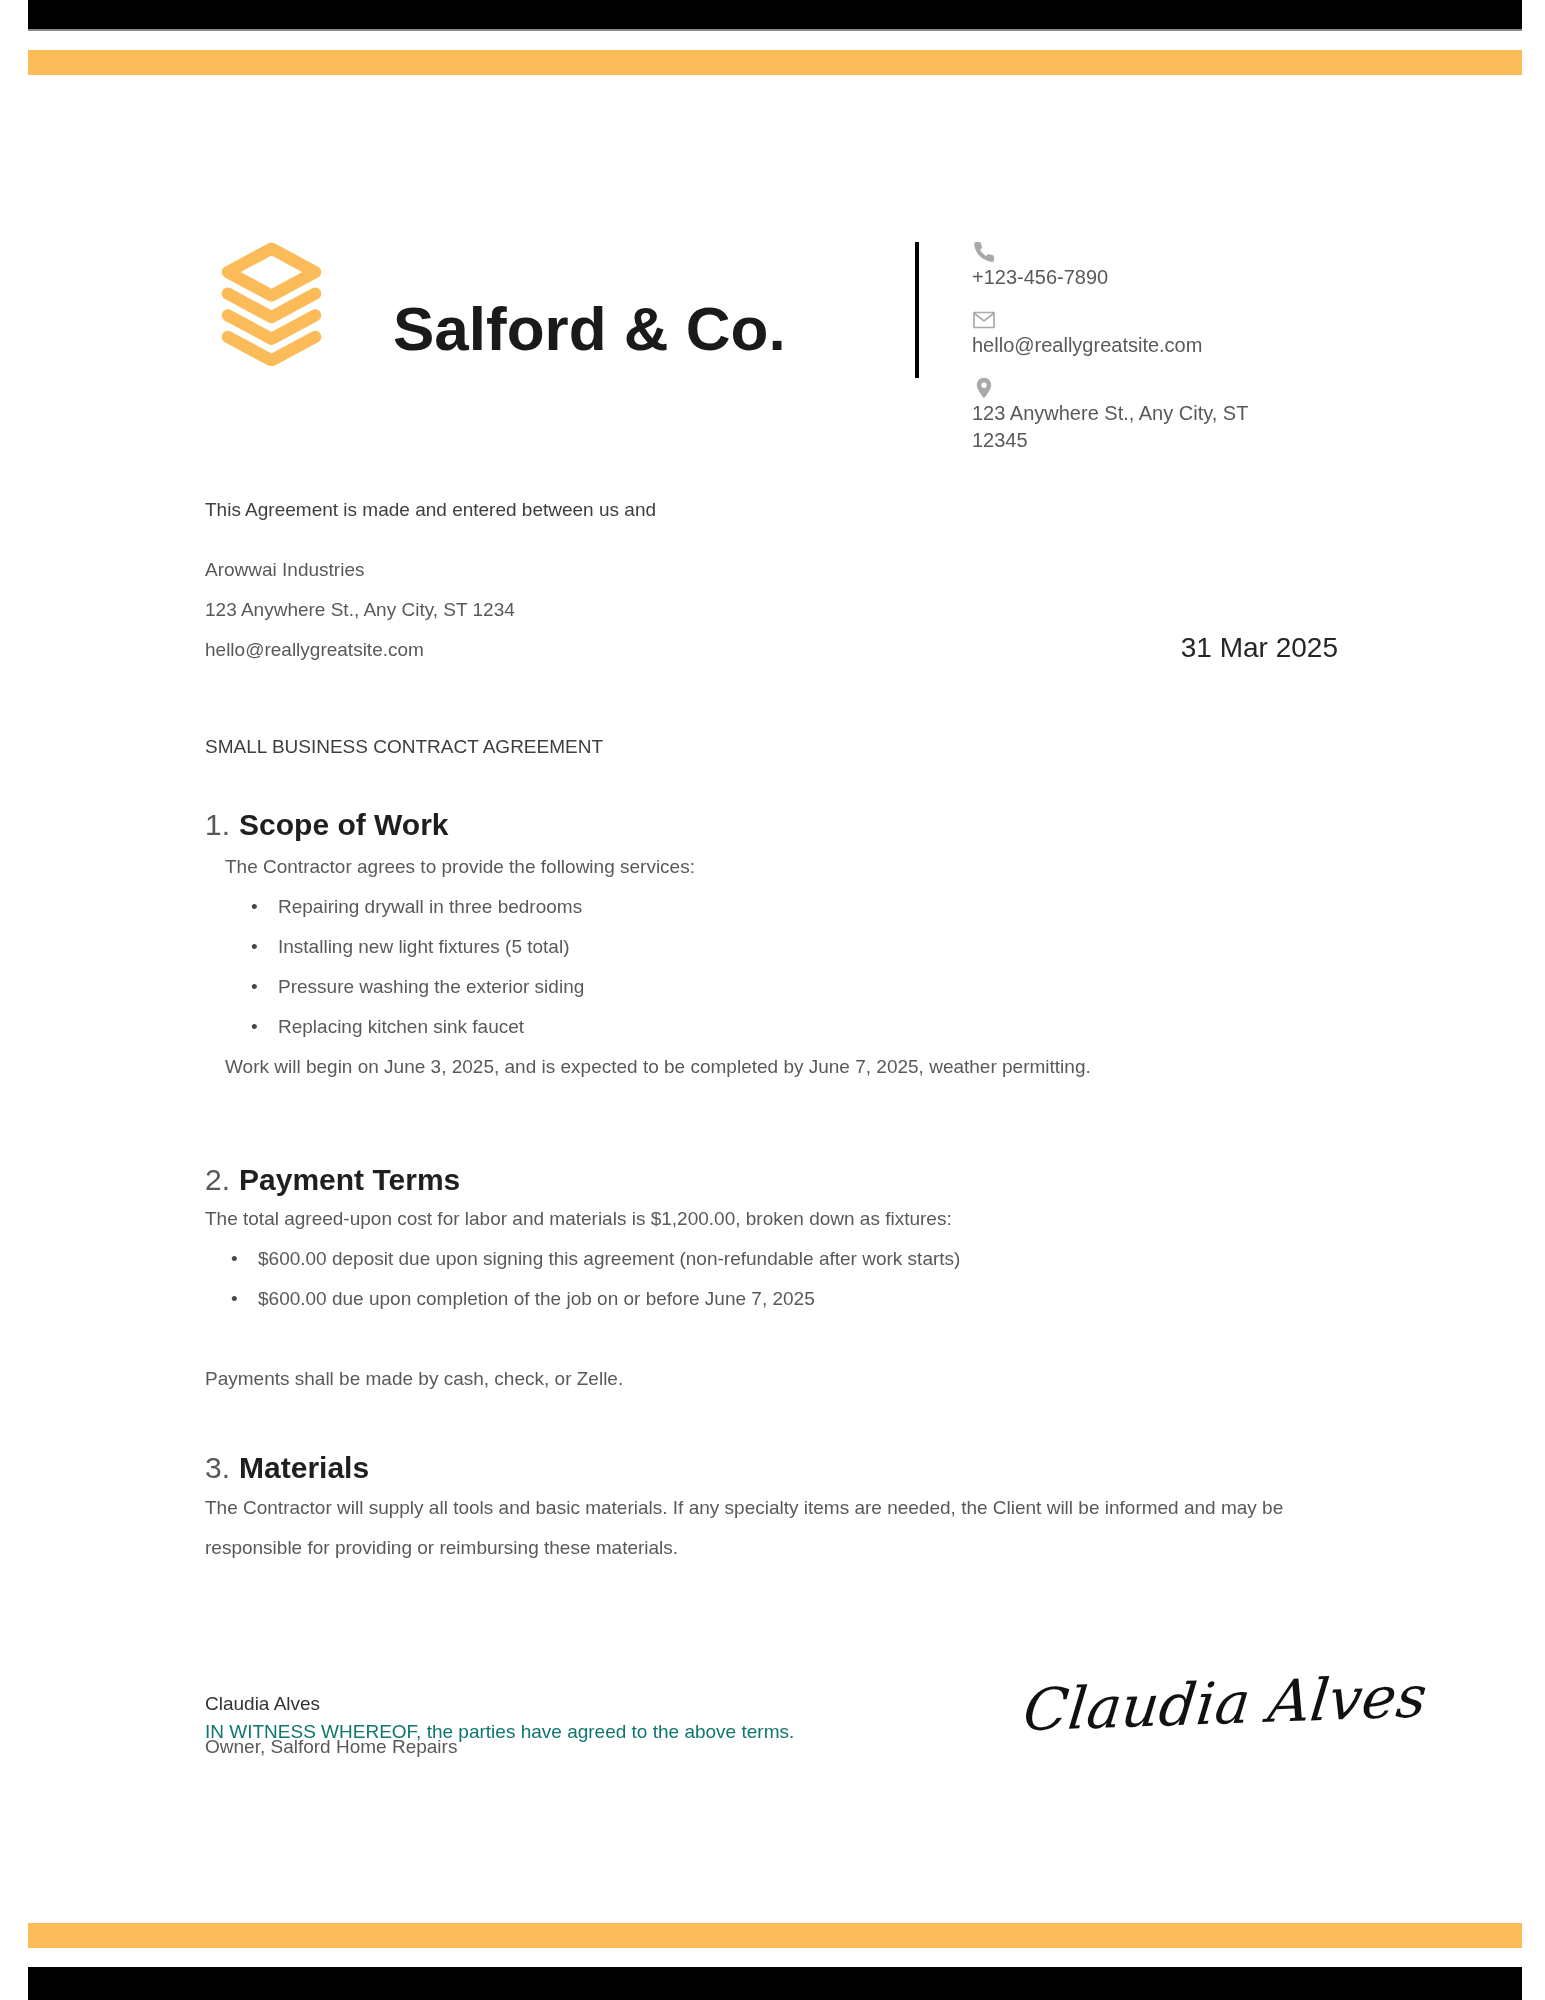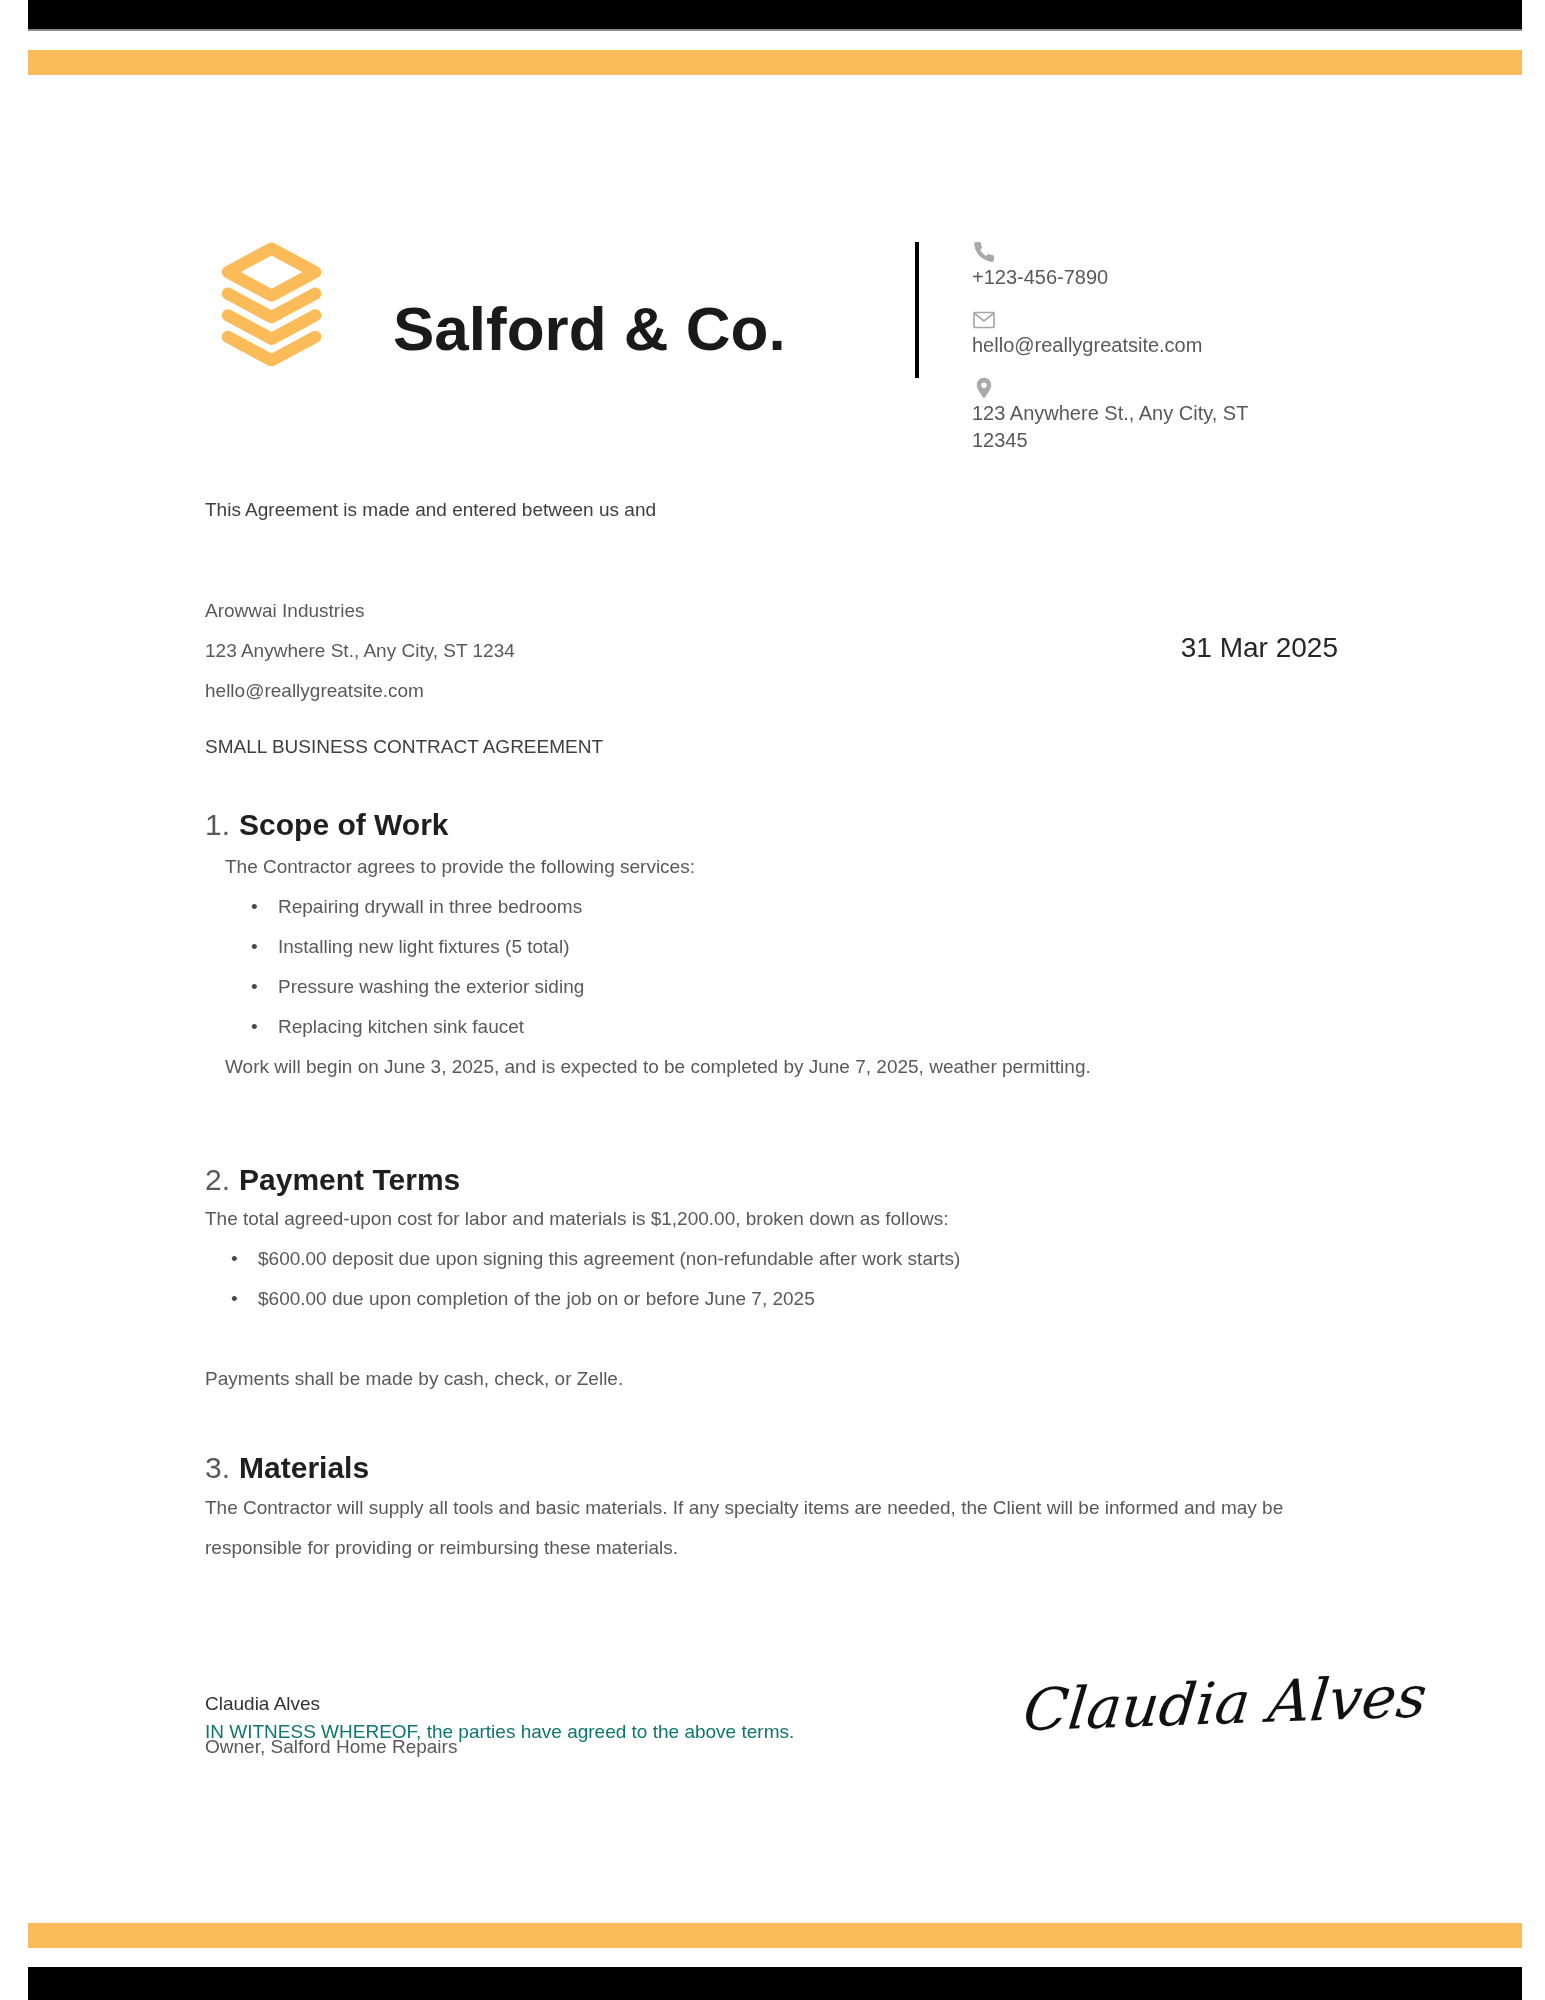--- a/index.html
+++ b/index.html
@@ -36,21 +36,21 @@
   .contact { position: absolute; left: 972px; top: 240px; width: 330px; }
   .contact-row { display: flex; align-items: flex-start; margin-bottom: 17px; flex-direction: column; }
   .contact-row .cicon { flex: 0 0 24px; height: 24px; margin-right: 24px; margin-top: 0px; }
   .contact-row .ctext { font-size: 20px; line-height: 27px; color: #595959; }
 
   
   .t { position: absolute; left: 205px; width: 1160px; font-size: 19px; line-height: 40px; color: #595959; }
   .dark { color: #3E3E3E; }
 
   .intro-line   { top: 490px; }
-  .client-block { top: 550px; margin-top: 41px; }
+  .client-block { top: 550px; }
   .doc-date {
     position: absolute; right: 207px; top: 630px;
     font-size: 28px; line-height: 36px; color: #262626;
   }
   .doc-title { top: 727px; color: #3E3E3E; }
 
   .sec-heading { font-size: 30px; line-height: 40px; color: #595959; }
   .sec-heading .sec-num { margin-right: 9px; }
   .sec-heading .sec-title { font-weight: 700; color: #1F1F1F; }
   .sec1-heading { top: 805px; }
@@ -154,21 +154,21 @@
       <li>Pressure washing the exterior siding</li>
       <li>Replacing kitchen sink faucet</li>
     </ul>
     <div>Work will begin on June 3, 2025, and is expected to be completed by June 7, 2025, weather permitting.</div>
   </div>
 
   <div class="t sec-heading sec2-heading">
     <span class="sec-num">2.</span><span class="sec-title">Payment Terms</span>
   </div>
   <div class="t sec2-body">
-    <div>The total agreed-upon cost for labor and materials is $1,200.00, broken down as follows:</div>
+    <div>The total agreed-upon cost for labor and materials is $1,200.00, broken down as fixtures:</div>
     <ul class="bullets">
       <li>$600.00 deposit due upon signing this agreement (non-refundable after work starts)</li>
       <li>$600.00 due upon completion of the job on or before June 7, 2025</li>
     </ul>
     <div class="outro-gap">Payments shall be made by cash, check, or Zelle.</div>
   </div>
 
   <div class="t sec-heading sec3-heading">
     <span class="sec-num">3.</span><span class="sec-title">Materials</span>
   </div>

